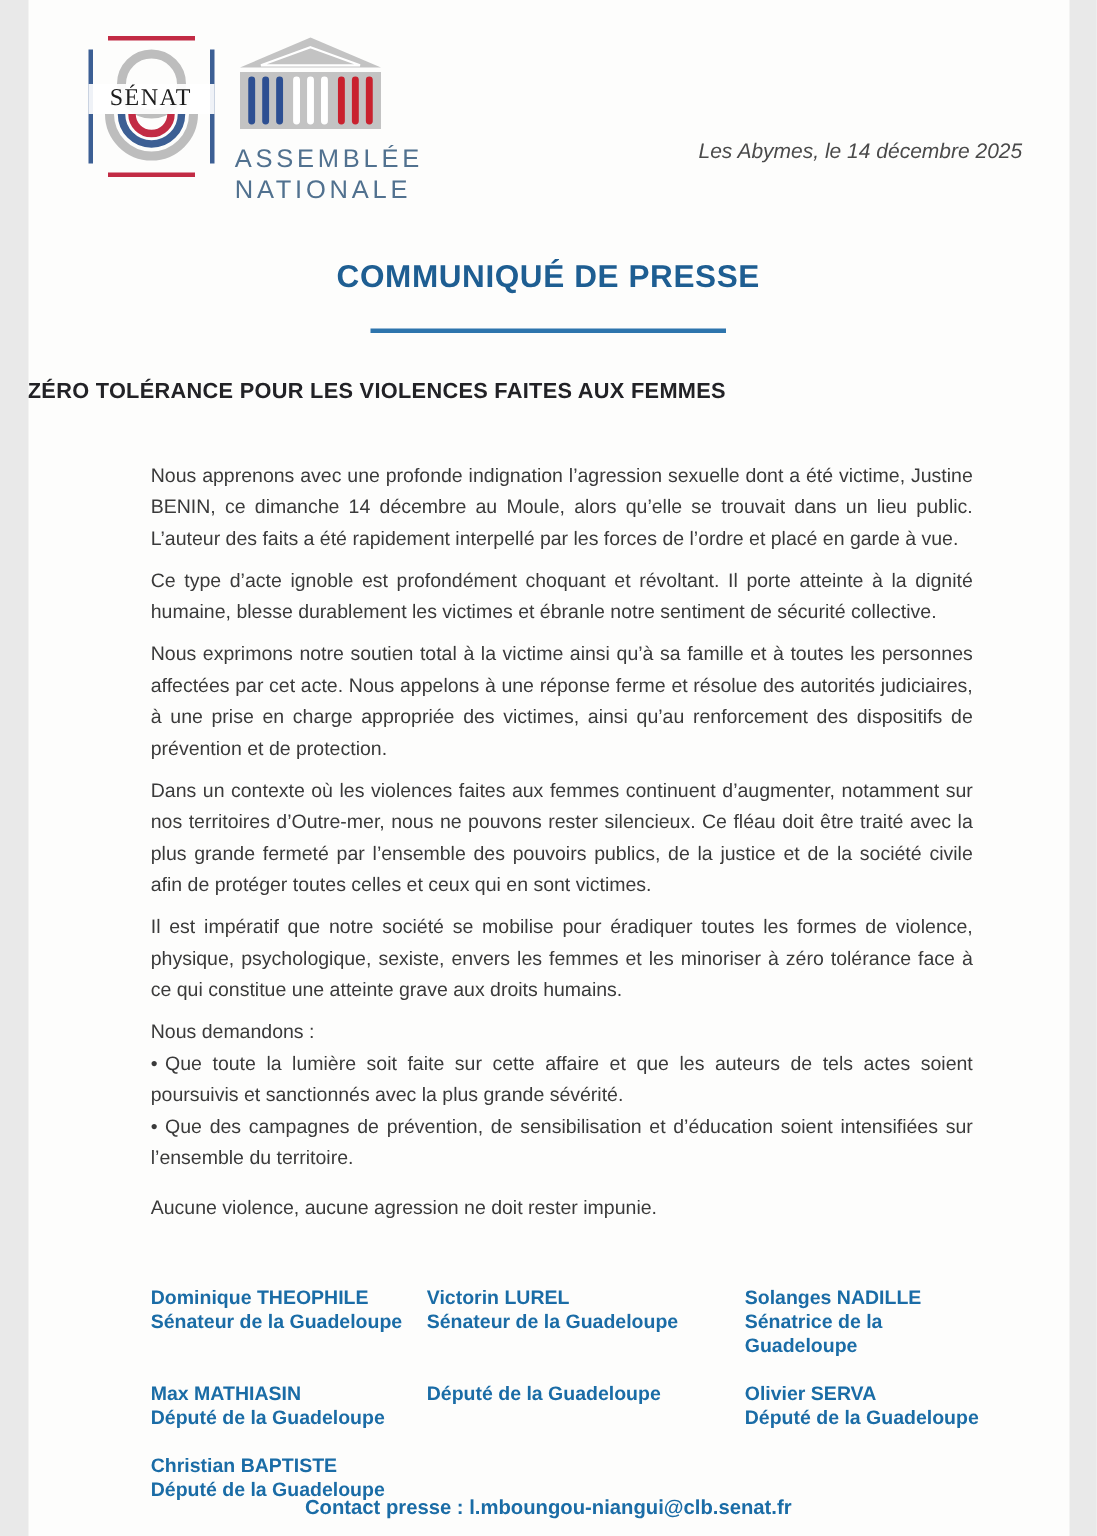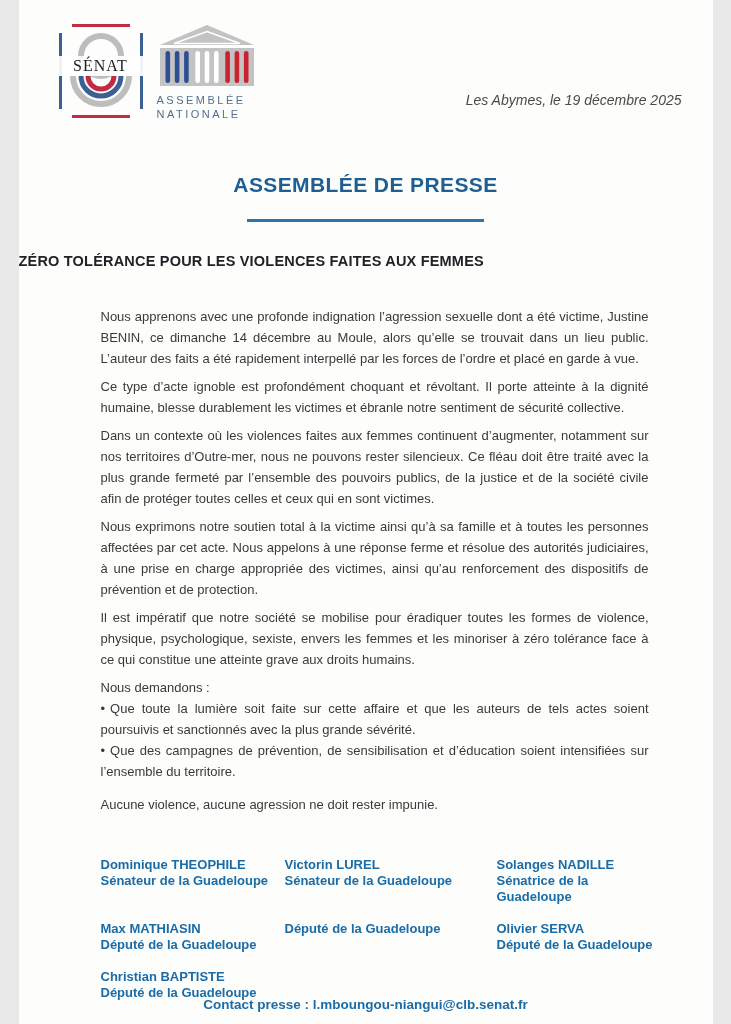--- a/index.html
+++ b/index.html
@@ -34,21 +34,21 @@
     font-family: "Liberation Serif", "DejaVu Serif", serif;
     font-size: 16px; letter-spacing: 1px; color: #1d1d1d;
     background: rgba(255,255,255,0.92); padding: 1px 0;
   }
 
   
   .an-logo { width: 106px; }
   .an-text {
     margin-top: 4px;
     color: #51718f;
-    font-size: 11px; font-weight: 500;
+    font-size: 17px; font-weight: 500;
     letter-spacing: 2.5px; line-height: 1.25;
   }
   .an-text span { display: block; }
 
   .dateline {
     position: absolute; top: 92px; right: 31px;
     font-style: italic; font-size: 14px; color: #4a4a4a;
   }
 
   
@@ -132,32 +132,32 @@
           <rect x="77.6" y="27" width="4.6" height="32" rx="2.3" fill="#c9212e"></rect>
           <rect x="86.9" y="27" width="4.6" height="32" rx="2.3" fill="#c9212e"></rect>
         </svg>
         <div class="an-text">
           <span>ASSEMBLÉE</span>
           <span>NATIONALE</span>
         </div>
       </div>
 
     </div>
-    <div class="dateline">Les Abymes, le 19 décembre 2025</div>
+    <div class="dateline">Les Abymes, le 14 décembre 2025</div>
   </header>
 
-  <h1 class="title">ASSEMBLÉE DE PRESSE</h1>
+  <h1 class="title">COMMUNIQUÉ DE PRESSE</h1>
   <div class="title-rule"></div>
   <h2 class="subtitle">ZÉRO TOLÉRANCE POUR LES VIOLENCES FAITES AUX FEMMES</h2>
 
   <main class="doc-body">
     <p>Nous apprenons avec une profonde indignation l’agression sexuelle dont a été victime, Justine BENIN, ce dimanche 14 décembre au Moule, alors qu’elle se trouvait dans un lieu public. L’auteur des faits a été rapidement interpellé par les forces de l’ordre et placé en garde à vue.</p>
     <p>Ce type d’acte ignoble est profondément choquant et révoltant. Il porte atteinte à la dignité humaine, blesse durablement les victimes et ébranle notre sentiment de sécurité collective.</p>
+    <p>Nous exprimons notre soutien total à la victime ainsi qu’à sa famille et à toutes les personnes affectées par cet acte. Nous appelons à une réponse ferme et résolue des autorités judiciaires, à une prise en charge appropriée des victimes, ainsi qu’au renforcement des dispositifs de prévention et de protection.</p>
     <p>Dans un contexte où les violences faites aux femmes continuent d’augmenter, notamment sur nos territoires d’Outre-mer, nous ne pouvons rester silencieux. Ce fléau doit être traité avec la plus grande fermeté par l’ensemble des pouvoirs publics, de la justice et de la société civile afin de protéger toutes celles et ceux qui en sont victimes.</p>
-    <p>Nous exprimons notre soutien total à la victime ainsi qu’à sa famille et à toutes les personnes affectées par cet acte. Nous appelons à une réponse ferme et résolue des autorités judiciaires, à une prise en charge appropriée des victimes, ainsi qu’au renforcement des dispositifs de prévention et de protection.</p>
     <p>Il est impératif que notre société se mobilise pour éradiquer toutes les formes de violence, physique, psychologique, sexiste, envers les femmes et les minoriser à zéro tolérance face à ce qui constitue une atteinte grave aux droits humains.</p>
 
     <p class="demands-intro">Nous demandons :</p>
     <p class="bullet-line"><span class="bullet-glyph">•</span><span>Que toute la lumière soit faite sur cette affaire et que les auteurs de tels actes soient poursuivis et sanctionnés avec la plus grande sévérité.</span></p>
     <p class="bullet-line"><span class="bullet-glyph">•</span><span>Que des campagnes de prévention, de sensibilisation et d’éducation soient intensifiées sur l’ensemble du territoire.</span></p>
 
     <p class="closing">Aucune violence, aucune agression ne doit rester impunie.</p>
   </main>
 
   <section class="signatories">

